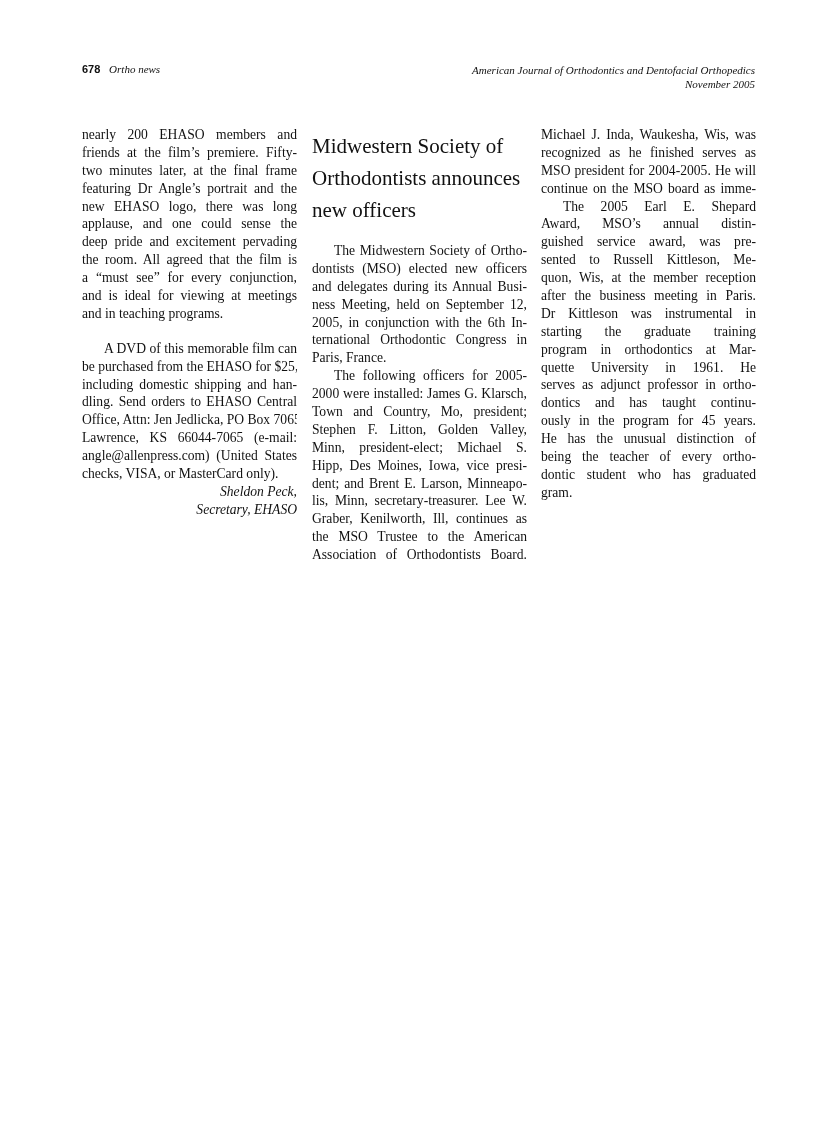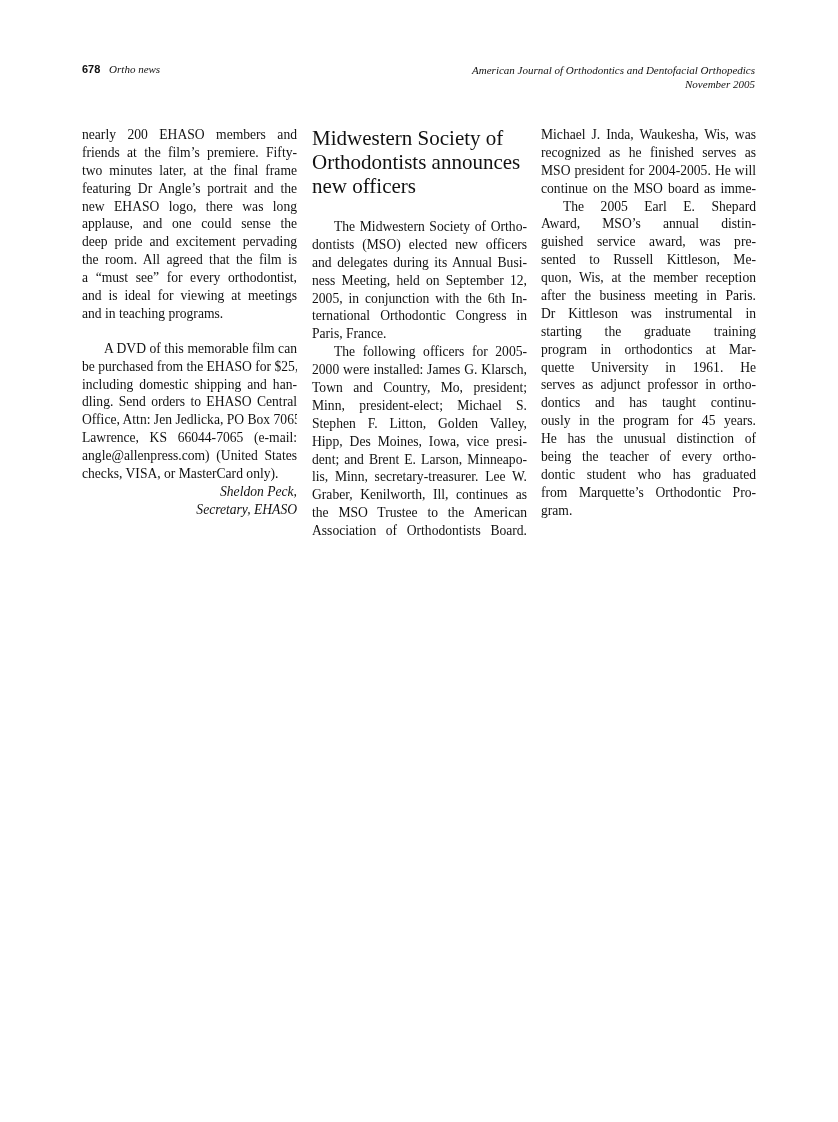--- a/index.html
+++ b/index.html
@@ -12,21 +12,21 @@
   .col { position:absolute; top:126px; width:215px; }
   .col1 { left:82px; }
   .col2 { left:312px; }
   .col3 { left:541px; }
   .ln { display:block; height:17.9px; line-height:17.9px; font-size:13.6px; white-space:nowrap;
         text-align:justify; text-align-last:justify; overflow:hidden; }
   .ln.last { text-align-last:left; }
   .ln.ind { text-indent:22px; }
   .ln.right { text-align:center; text-align-last:right; font-style:italic; }
   .gap { display:block; height:17px; }
-  .title { font-size:21px; line-height:24px; display:block; white-space:nowrap; }
+  .title { font-size:21px; line-height:24px; display:block; white-space:nowrap;margin-top:8px; }
   .title-block { margin-bottom:20px; }
 </style>
 </head>
 <body>
 
 <div class="hdr-left">
   <span class="pg">678</span>
   <span class="sec">Ortho news</span>
 </div>
 <div class="hdr-right">
@@ -37,21 +37,21 @@
 <div class="col col1">
   <div>
     <span class="ln">nearly 200 EHASO members and</span>
     <span class="ln">friends at the film’s premiere. Fifty-</span>
     <span class="ln">two minutes later, at the final frame</span>
     <span class="ln">featuring Dr Angle’s portrait and the</span>
     <span class="ln">new EHASO logo, there was long</span>
     <span class="ln">applause, and one could sense the</span>
     <span class="ln">deep pride and excitement pervading</span>
     <span class="ln">the room. All agreed that the film is</span>
-    <span class="ln">a “must see” for every orthodontist,</span>
+    <span class="ln">a “must see” for every conjunction,</span>
     <span class="ln">and is ideal for viewing at meetings</span>
     <span class="ln last">and in teaching programs.</span>
   </div>
   <span class="gap"></span>
   <div>
     <span class="ln ind">A DVD of this memorable film can</span>
     <span class="ln">be purchased from the EHASO for $25,</span>
     <span class="ln">including domestic shipping and han-</span>
     <span class="ln">dling. Send orders to EHASO Central</span>
     <span class="ln">Office, Attn: Jen Jedlicka, PO Box 7065,</span>
@@ -77,22 +77,22 @@
     <span class="ln">and delegates during its Annual Busi-</span>
     <span class="ln">ness Meeting, held on September 12,</span>
     <span class="ln">2005, in conjunction with the 6th In-</span>
     <span class="ln">ternational Orthodontic Congress in</span>
     <span class="ln last">Paris, France.</span>
   </div>
   <div>
     <span class="ln ind">The following officers for 2005-</span>
     <span class="ln">2000 were installed: James G. Klarsch,</span>
     <span class="ln">Town and Country, Mo, president;</span>
+    <span class="ln">Stephen F. Litton, Golden Valley,</span>
     <span class="ln">Minn, president-elect; Michael S.</span>
-    <span class="ln">Stephen F. Litton, Golden Valley,</span>
     <span class="ln">Hipp, Des Moines, Iowa, vice presi-</span>
     <span class="ln">dent; and Brent E. Larson, Minneapo-</span>
     <span class="ln">lis, Minn, secretary-treasurer. Lee W.</span>
     <span class="ln">Graber, Kenilworth, Ill, continues as</span>
     <span class="ln">the MSO Trustee to the American</span>
     <span class="ln">Association of Orthodontists Board.</span>
   </div>
 </div>
 
 <div class="col col3">
@@ -112,16 +112,15 @@
     <span class="ln">Dr Kittleson was instrumental in</span>
     <span class="ln">starting the graduate training</span>
     <span class="ln">program in orthodontics at Mar-</span>
     <span class="ln">quette University in 1961. He</span>
     <span class="ln">serves as adjunct professor in ortho-</span>
     <span class="ln">dontics and has taught continu-</span>
     <span class="ln">ously in the program for 45 years.</span>
     <span class="ln">He has the unusual distinction of</span>
     <span class="ln">being the teacher of every ortho-</span>
     <span class="ln">dontic student who has graduated</span>
-    <span class="ln">from Marquette’s Orthodontic Pro-</span>
     <span class="ln last">gram.</span>
   </div>
 </div>
 
 </body></html>

